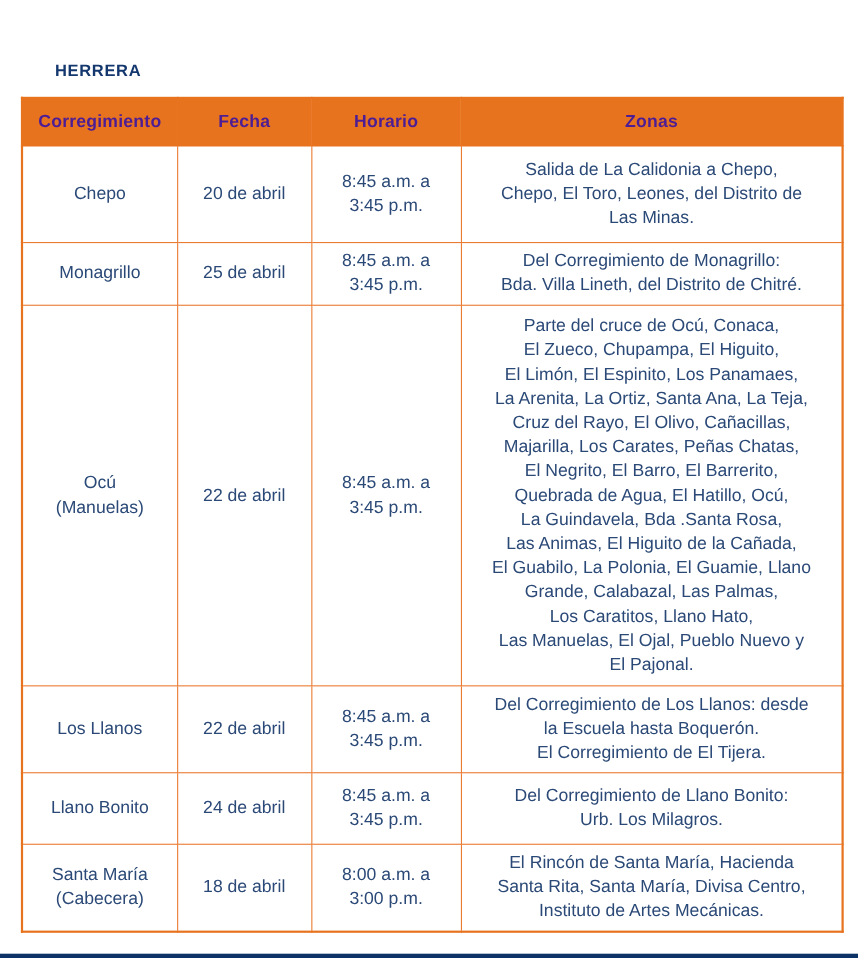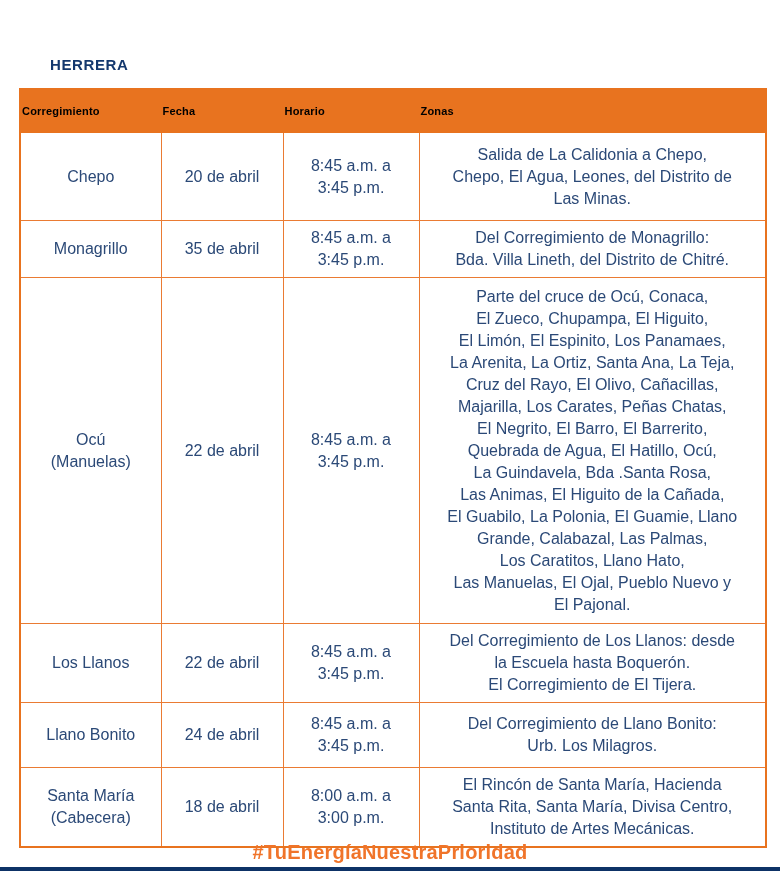--- a/index.html
+++ b/index.html
@@ -56,25 +56,25 @@
     table-layout: fixed;
     border: 2px solid #E8731F;
   }
   table.schedule col.c1 { width: 141px; }
   table.schedule col.c2 { width: 122px; }
   table.schedule col.c3 { width: 136px; }
   table.schedule col.c4 { width: 347px; }
   table.schedule th {
     background: #E8731F;
     border: 1px solid #E8731F;
-    color: #000000;
-    font-size: 11px;
+    color: #4c1d95;
+    font-size: 16px;
     font-weight: bold;
     height: 40px;
-    text-align: left;
+    text-align: center;
     vertical-align: middle;
     letter-spacing: 0.2px;
   }
   table.schedule td {
     border: 1.5px solid #EA7B33;
     color: #2B4977;
     font-size: 16px;
     line-height: 22px;
     text-align: center;
     vertical-align: middle;
@@ -131,26 +131,26 @@
         <th>Zonas</th>
       </tr>
     </thead>
     <tbody>
         <tr>
           <td>Chepo</td>
           <td>20 de abril</td>
           <td>8:45 a.m. a
 3:45 p.m.</td>
           <td>Salida de La Calidonia a Chepo,
-Chepo, El Agua, Leones, del Distrito de
+Chepo, El Toro, Leones, del Distrito de
 Las Minas.</td>
         </tr>
         <tr>
           <td>Monagrillo</td>
-          <td>35 de abril</td>
+          <td>25 de abril</td>
           <td>8:45 a.m. a
 3:45 p.m.</td>
           <td>Del Corregimiento de Monagrillo:
 Bda. Villa Lineth, del Distrito de Chitré.</td>
         </tr>
         <tr>
           <td>Ocú
 (Manuelas)</td>
           <td>22 de abril</td>
           <td>8:45 a.m. a
@@ -194,17 +194,16 @@
           <td>18 de abril</td>
           <td>8:00 a.m. a
 3:00 p.m.</td>
           <td>El Rincón de Santa María, Hacienda
 Santa Rita, Santa María, Divisa Centro,
 Instituto de Artes Mecánicas.</td>
         </tr>
       </tbody>
   </table>
 
-  <div class="hashtag">#TuEnergíaNuestraPrioridad</div>
 
   <div class="bottom-bar"></div>
 
 </div>
 
 </body></html>

